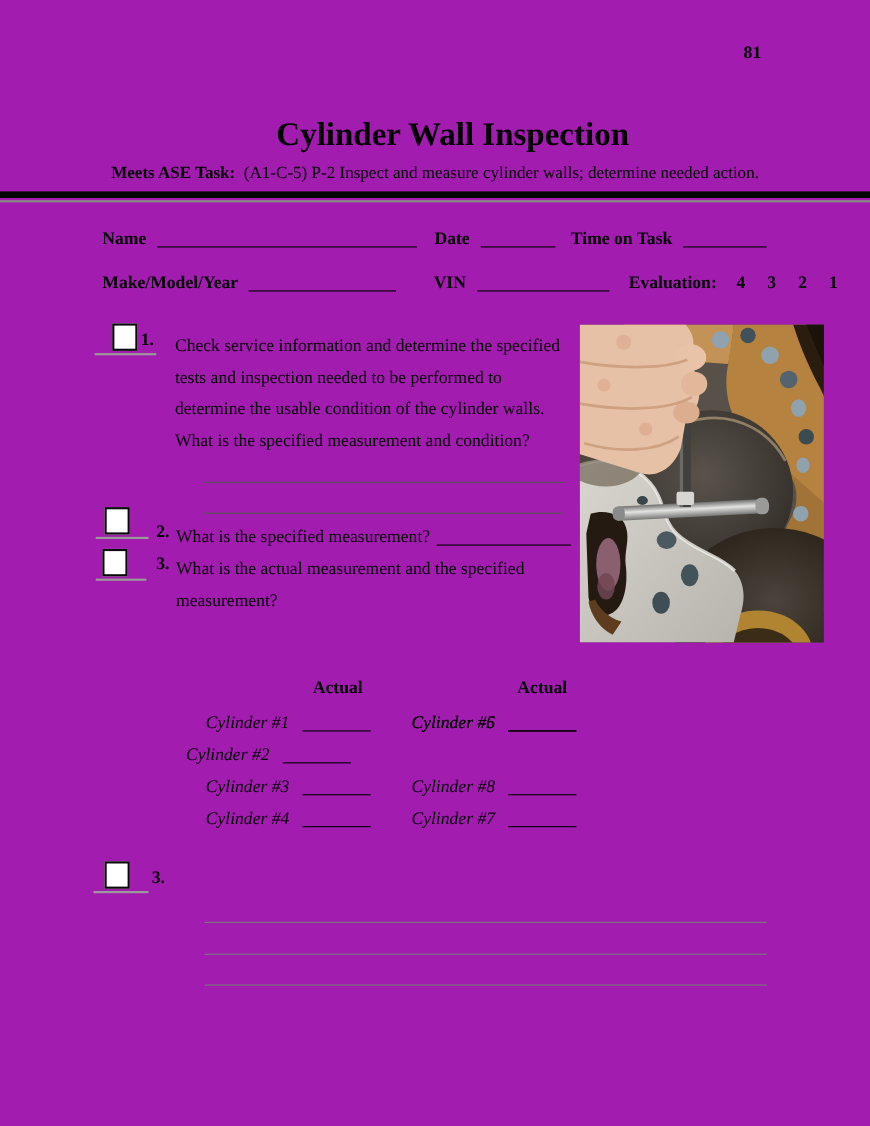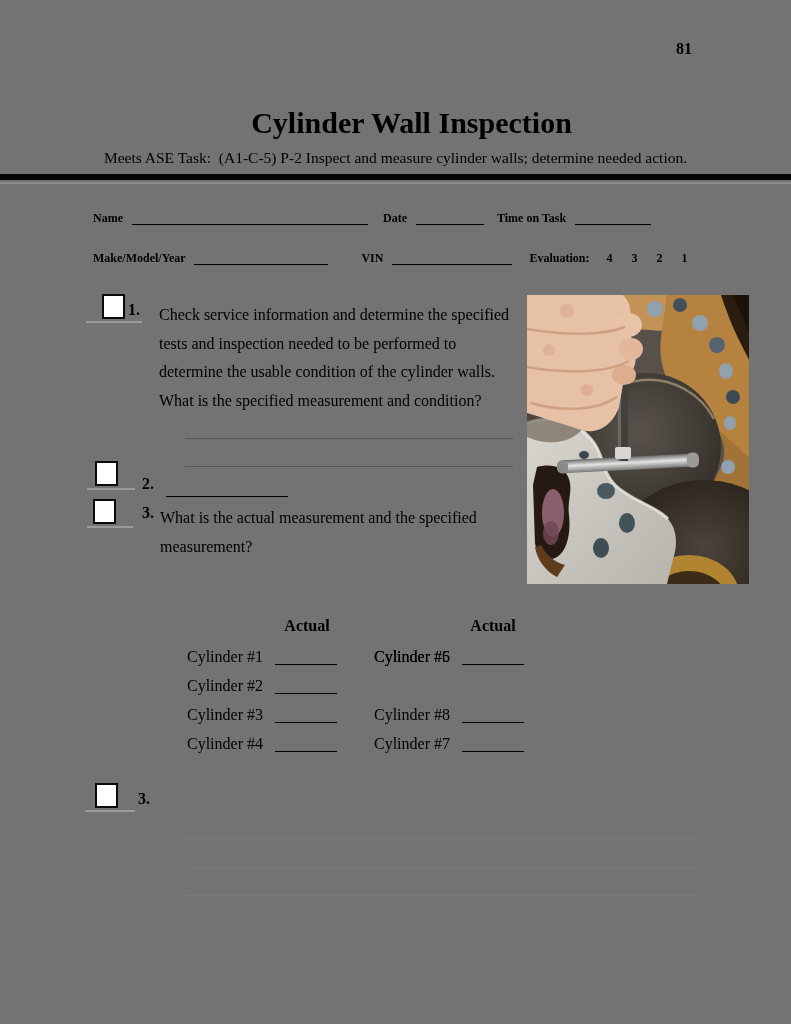--- a/index.html
+++ b/index.html
@@ -1,37 +1,37 @@
 <!DOCTYPE html>
 <html><head>
 <meta charset="utf-8">
 <style>
   html,body{margin:0;padding:0;background:#fff;}
-  .page{position:relative;width:791px;height:1024px;background:#737373;
+  .page{position:relative;width:791px;height:1024px;background:#a21caf;
         font-family:"Liberation Serif",serif;color:#000;overflow:hidden;}
-  .b{font-weight:normal;}
+  .b{font-weight:bold;}
   .pagenum{position:absolute;top:40px;right:99px;font-size:16px;font-weight:bold;}
   .title{position:absolute;top:90px;left:0;width:100%;margin:16px;text-align:center;
          font-size:30px;font-weight:bold;}
   .ase{position:absolute;top:149px;left:0;width:100%;text-align:center;font-size:15.5px;}
   .rule-thick{position:absolute;top:174px;left:0;width:791px;height:6px;background:#050505;}
   .rule-thin{position:absolute;top:182px;left:0;width:791px;height:2px;background:#8a8a8a;}
-  .formrow{position:absolute;left:93px;font-size:12px;font-weight:bold;white-space:nowrap;}
+  .formrow{position:absolute;left:93px;font-size:16px;font-weight:bold;white-space:nowrap;}
   .blank{display:inline-block;border-bottom:1.5px solid #000;height:15px;
          position:relative;top:3px;}
   .cbx-wrap{position:absolute;border-bottom:2px solid #9a9a9a;height:27px;}
   .cbx{display:block;margin-left:16px;width:23px;height:25px;border:2px solid #0a0a0a;
        background:#fff;box-sizing:border-box;}
   .qnum{position:absolute;font-size:16px;font-weight:bold;}
   .qtext{position:absolute;font-size:16px;line-height:28.6px;}
   .ansline{position:absolute;height:0;border-top:1.5px solid #555;}
   .longline{position:absolute;height:0;border-top:1.5px solid #7a7a7a;}
   .acthead{position:absolute;width:64px;text-align:center;font-size:16px;font-weight:bold;}
   .cylrow{position:absolute;font-size:16px;white-space:nowrap;}
-  .cyllabel{display:inline-block;width:88px;}
+  .cyllabel{display:inline-block;width:88px;font-style:italic;}
   .photo{position:absolute;left:527px;top:295px;}
 </style>
 </head>
 <body>
 
 <div class="page">
 
   <div class="pagenum">81</div>
   <h1 class="title">Cylinder Wall Inspection</h1>
   <div class="ase"><span class="b">Meets ASE Task:</span>&nbsp; <span>(A1-C-5) P-2 Inspect and measure cylinder walls; determine needed action.</span></div>
@@ -64,21 +64,21 @@
     </div>
   <div class="qnum" style="left:128px;top:301px;">1.</div>
   <div class="qtext" style="left:159px;top:301px;width:358px;">Check service information and determine the specified tests and inspection needed to be performed to determine the usable condition of the cylinder walls.  What is the specified measurement and condition?</div>
   <div class="ansline" style="left:185px;top:438px;width:328px;"></div>
   <div class="ansline" style="left:185px;top:466px;width:328px;"></div>
 
   <div class="cbx-wrap" style="left:87px;top:461px;width:48px;">
       <span class="cbx" style="margin-left:8px;"></span>
     </div>
   <div class="qnum" style="left:142px;top:475px;">2.</div>
-  <div class="qtext" style="left:160px;top:475px;white-space:nowrap;"><span class="blank" style="width:122px;margin-left:6px;"></span></div>
+  <div class="qtext" style="left:160px;top:475px;white-space:nowrap;"><span>What is the specified measurement?</span><span class="blank" style="width:122px;margin-left:6px;"></span></div>
 
   <div class="cbx-wrap" style="left:87px;top:499px;width:46px;">
       <span class="cbx" style="margin-left:6px;"></span>
     </div>
   <div class="qnum" style="left:142px;top:504px;">3.</div>
   <div class="qtext" style="left:160px;top:504px;width:340px;">What is the actual measurement and the specified measurement?</div>
 
   <svg class="photo" width="222" height="289" viewBox="0 0 222 289" preserveAspectRatio="none">
     <defs>
       <radialGradient id="g-bore1" cx="45%" cy="40%" r="70%">
@@ -164,21 +164,21 @@
     <circle cx="40" cy="16" r="7" fill="#dba88b" opacity="0.6"></circle>
     <circle cx="22" cy="55" r="6" fill="#dba88b" opacity="0.6"></circle>
     <circle cx="60" cy="95" r="6" fill="#d9a486" opacity="0.6"></circle>
     <path d="M0,118 L55,135 C40,150 18,150 0,142 Z" fill="#4a3a28" opacity="0.5"></path>
   </svg>
 
   <div class="acthead" style="left:275px;top:617px;">Actual</div>
   <div class="acthead" style="left:461px;top:617px;">Actual</div>
 
   <div class="cylrow" style="left:187px;top:646px;"><span class="cyllabel">Cylinder #1</span><span class="blank" style="width:62px;"></span></div>
-  <div class="cylrow" style="left:187px;top:675px;"><span class="cyllabel">Cylinder #2</span><span class="blank" style="width:62px;"></span></div>
+  <div class="cylrow" style="left:169px;top:675px;"><span class="cyllabel">Cylinder #2</span><span class="blank" style="width:62px;"></span></div>
   <div class="cylrow" style="left:187px;top:704px;"><span class="cyllabel">Cylinder #3</span><span class="blank" style="width:62px;"></span></div>
   <div class="cylrow" style="left:187px;top:733px;"><span class="cyllabel">Cylinder #4</span><span class="blank" style="width:62px;"></span></div>
 
   <div class="cylrow" style="left:374px;top:646px;"><span class="cyllabel">Cylinder #5</span><span class="blank" style="width:62px;"></span></div>
   <div class="cylrow" style="left:374px;top:646px;"><span class="cyllabel">Cylinder #6</span><span class="blank" style="width:62px;"></span></div>
   <div class="cylrow" style="left:374px;top:704px;"><span class="cyllabel">Cylinder #8</span><span class="blank" style="width:62px;"></span></div>
   <div class="cylrow" style="left:374px;top:733px;"><span class="cyllabel">Cylinder #7</span><span class="blank" style="width:62px;"></span></div>
 
   <div class="cbx-wrap" style="left:85px;top:783px;width:50px;">
       <span class="cbx" style="margin-left:10px;"></span>

